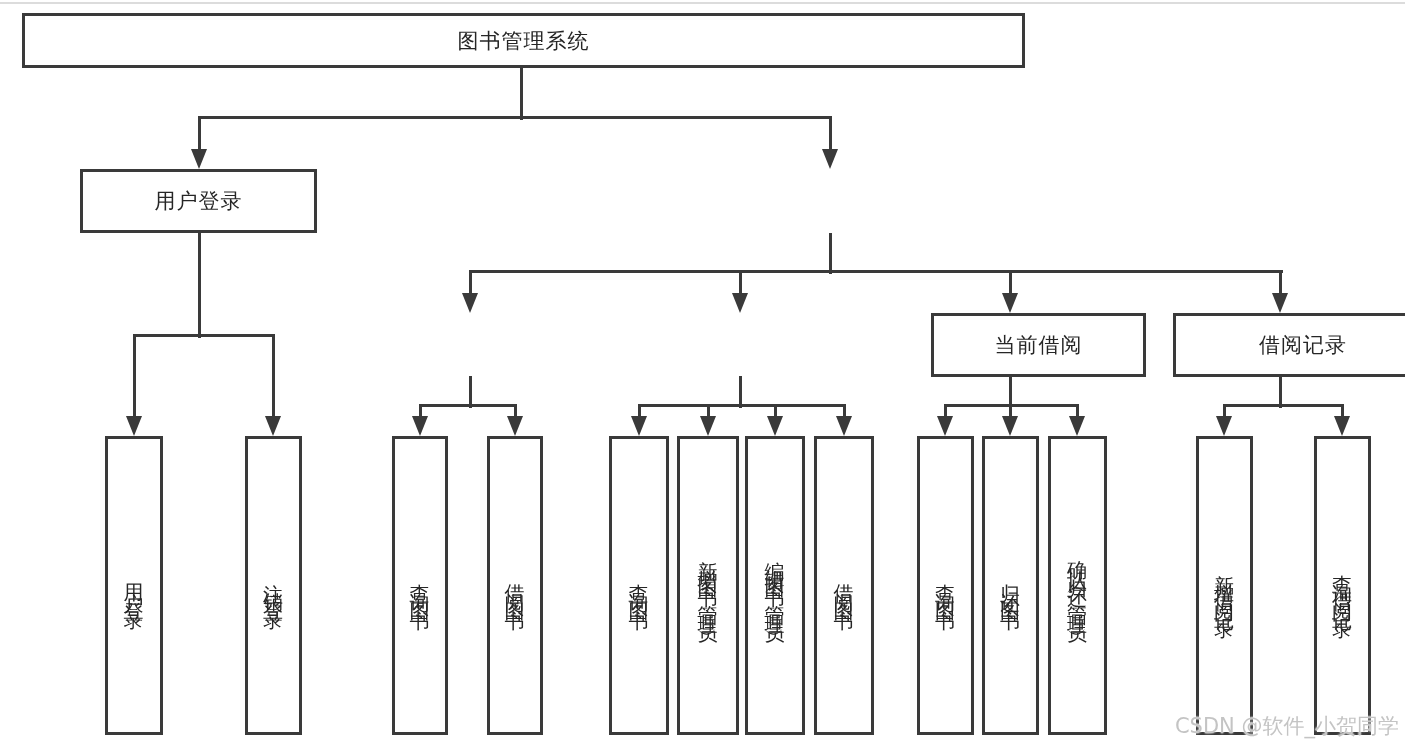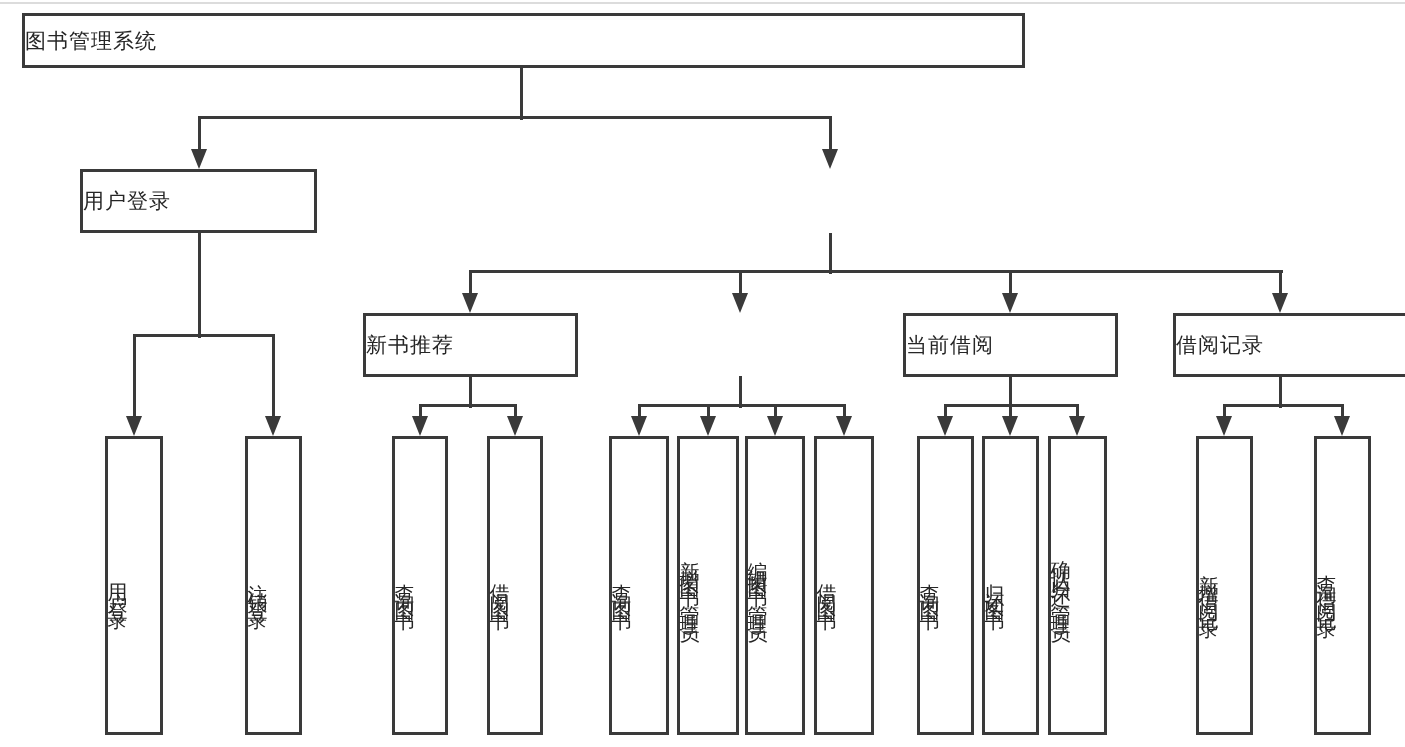--- a/index.html
+++ b/index.html
@@ -5,21 +5,21 @@
   html,body { margin:0; padding:0; background:#ffffff; }
   .stage {
     position:relative; width:1405px; height:747px;
     background:#ffffff; overflow:hidden;
     font-family:"DejaVu Sans", sans-serif;
   }
   .top-rule { position:absolute; left:0; top:2px; width:1405px; height:2px; background:#dcdcdc; }
   .node {
     position:absolute; box-sizing:border-box;
     border:3px solid #3a3a3a; background:#ffffff;
-    display:flex; align-items:center; 
+    display:flex; align-items:center; justify-content:center;
     color:#262626;
   }
   .node.h { font-size:21px; letter-spacing:1px; }
   .node.v span {
     display:block;
     writing-mode:vertical-rl; text-orientation:mixed;
     font-size:20px; letter-spacing:9px; line-height:1;
   }
   .vl { position:absolute; width:3px; background:#3a3a3a; }
   .hl { position:absolute; height:3px; background:#3a3a3a; }
@@ -41,24 +41,21 @@
   <div class="top-rule"></div>
 
   <div class="node h" style="left:22px;top:13px;width:1003px;height:55px">
     <span>图书管理系统</span>
   </div>
 
   <div class="node h" style="left:80px;top:169px;width:237px;height:64px">
     <span>用户登录</span>
   </div>
 
-  <div class="node h" style="left:363px;top:313px;width:215px;height:64px">
-    <span>新书推荐</span>
-  </div>
-  <div class="node h" style="left:903px;top:313px;width:215px;height:64px">
+  <div class="node h" style="left:931px;top:313px;width:215px;height:64px">
     <span>当前借阅</span>
   </div>
   <div class="node h" style="left:1173px;top:313px;width:260px;height:64px">
     <span>借阅记录</span>
   </div>
 
   <div class="node v" style="left:105px;top:436px;width:58px;height:299px">
     <span>用户登录</span>
   </div>
   <div class="node v" style="left:245px;top:436px;width:57px;height:299px">
@@ -95,20 +92,21 @@
     <span>确认归还（管理员）</span>
   </div>
 
   <div class="node v" style="left:1196px;top:436px;width:57px;height:299px">
     <span>新增借阅记录</span>
   </div>
   <div class="node v" style="left:1314px;top:436px;width:57px;height:299px">
     <span>查询借阅记录</span>
   </div>
 
+  <div class="watermark">CSDN @软件_小贺同学</div>
 <div class="vl" style="left: 520px; top: 68px; height: 52px;"></div>
     <div class="vl" style="left: 198px; top: 233px; height: 105px;"></div>
     <div class="vl" style="left: 829px; top: 233px; height: 41px;"></div>
     <div class="vl" style="left: 469px; top: 376px; height: 32px;"></div>
     <div class="vl" style="left: 739px; top: 376px; height: 32px;"></div>
     <div class="vl" style="left: 1009px; top: 376px; height: 32px;"></div>
     <div class="vl" style="left: 1279px; top: 376px; height: 32px;"></div>
     <div class="hl" style="top: 116px; left: 198px; width: 634px;"></div>
     <div class="hl" style="top: 334px; left: 133px; width: 142px;"></div>
     <div class="hl" style="top: 270px; left: 469px; width: 814px;"></div>

